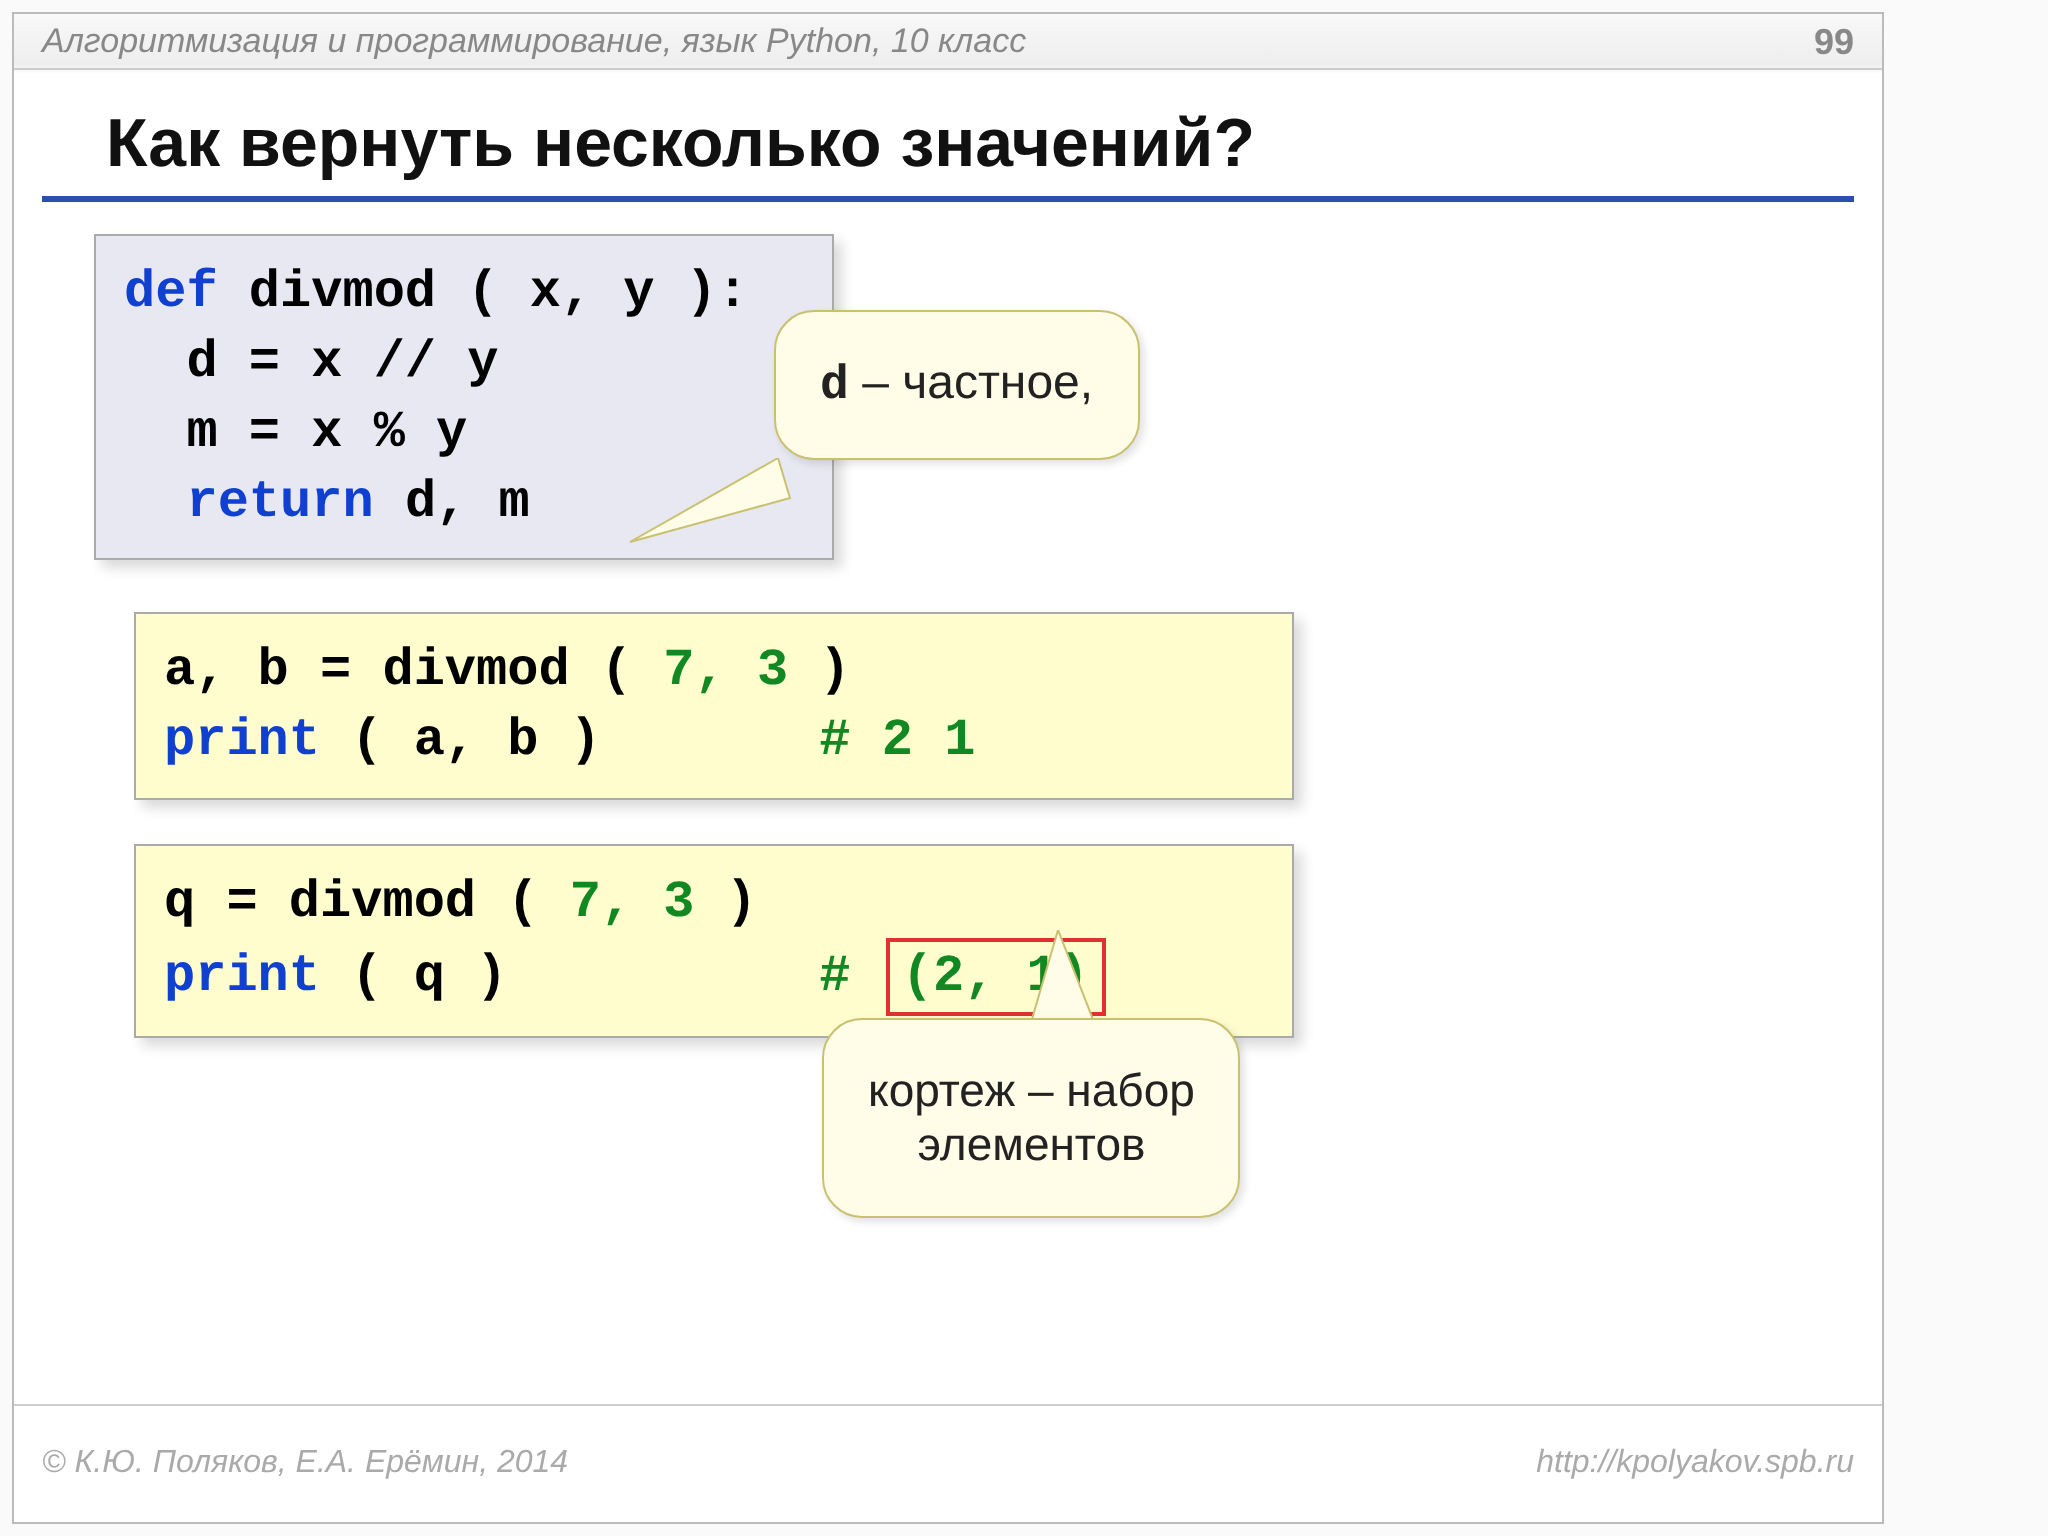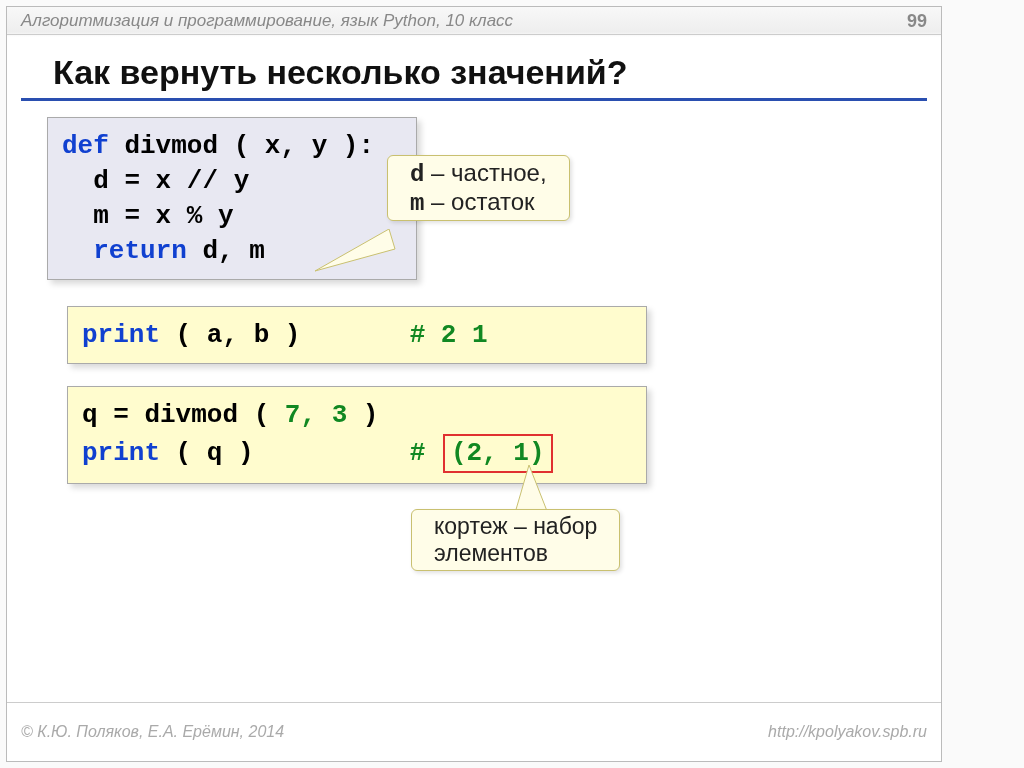--- a/index.html
+++ b/index.html
@@ -51,23 +51,24 @@
     line-height: 1.35;
     color: #000;
   }
   .codebox.yellow { background: #fffcce; }
   .kw-blue { color: #1040d0; }
   .kw-green { color: #118822; }
   .callout {
     position: absolute;
     background: #fffde8;
     border: 1px solid #c9c070;
-    border-radius: 6px;
-    padding: 3px 22px;
+    border-radius: 20px;
+    padding: 22px 22px;
     font-size: 24px;
+    text-align: center;
     color: #222;
     box-shadow: 2px 2px 4px rgba(0,0,0,0.12);
   }
   .callout.small { font-size: 23px; }
   .mono { font-family: "Courier New", monospace; font-weight: bold; }
   .redbox {
     display: inline-block;
     border: 2px solid #e03030;
     padding: 0 6px;
     margin-left: 2px;
@@ -102,31 +103,31 @@
     <div class="codebox" style="min-width:370px;">
       <div><span class="kw-blue">def</span><span> divmod ( x, y ):</span></div>
       <div style="white-space:pre;">  d = x // y</div>
       <div style="white-space:pre;">  m = x % y</div>
       <div style="white-space:pre;"><span>  </span><span class="kw-blue">return</span><span> d, m</span></div>
     </div>
 
     
     <div class="callout" style="top:38px; left:380px;">
       <div><span class="mono">d</span><span> – частное,</span></div>
-      <div><span class="mono">m</span><span> – остаток</span></div>
     </div>
     <svg style="position:absolute;top:112px;left:300px;" width="90" height="50">
       <polygon points="82,0 88,20 8,42" fill="#fffde8" stroke="#c9c070" stroke-width="1"></polygon>
     </svg>
 
     <div style="height:26px;"></div>
 
     
     <div style="margin-left:20px;">
       <div class="codebox yellow" style="min-width:580px;">
+        <div><span>a, b = divmod ( </span><span class="kw-green">7, 3</span><span> )</span></div>
         <div style="white-space:pre;"><span class="kw-blue">print</span><span> ( a, b )       </span><span class="kw-green"># 2 1</span></div>
       </div>
     </div>
 
     <div style="height:22px;"></div>
 
     
     <div style="margin-left:20px;">
       <div class="codebox yellow" style="min-width:580px;">
         <div><span>q = divmod ( </span><span class="kw-green">7, 3</span><span> )</span></div>

